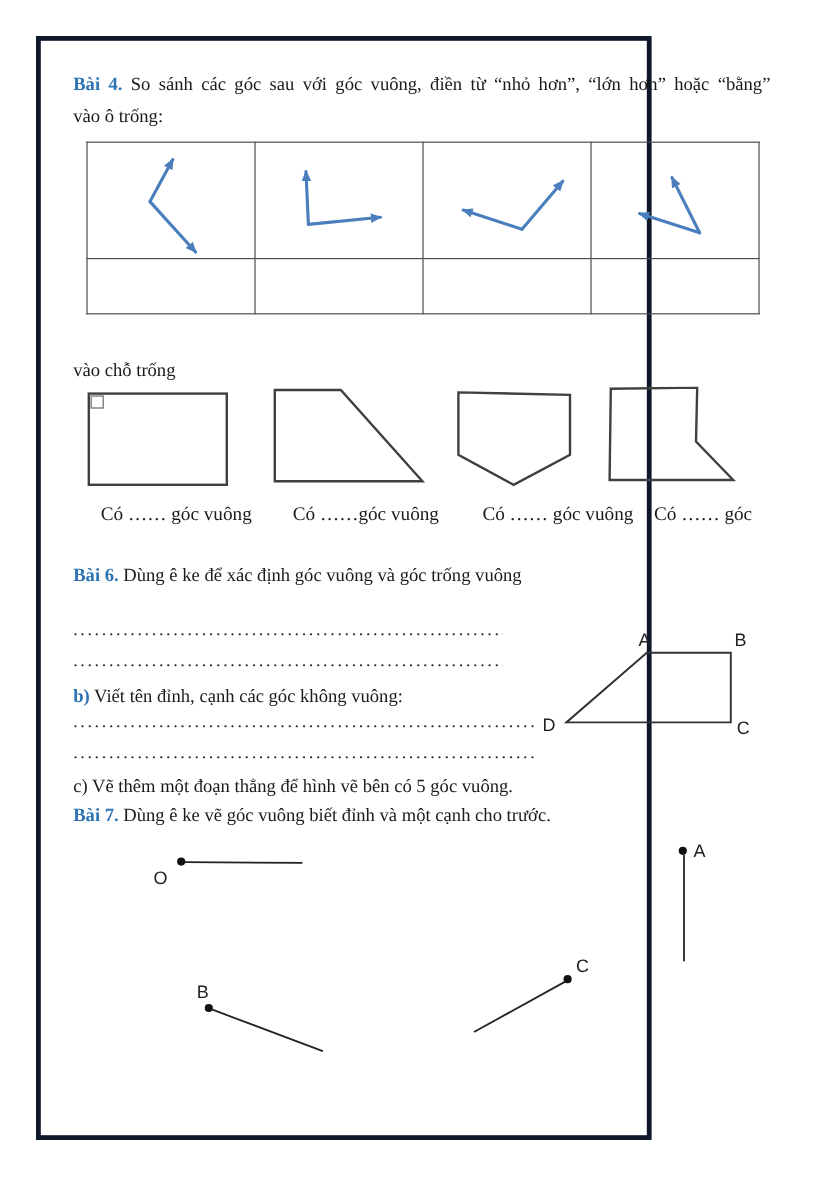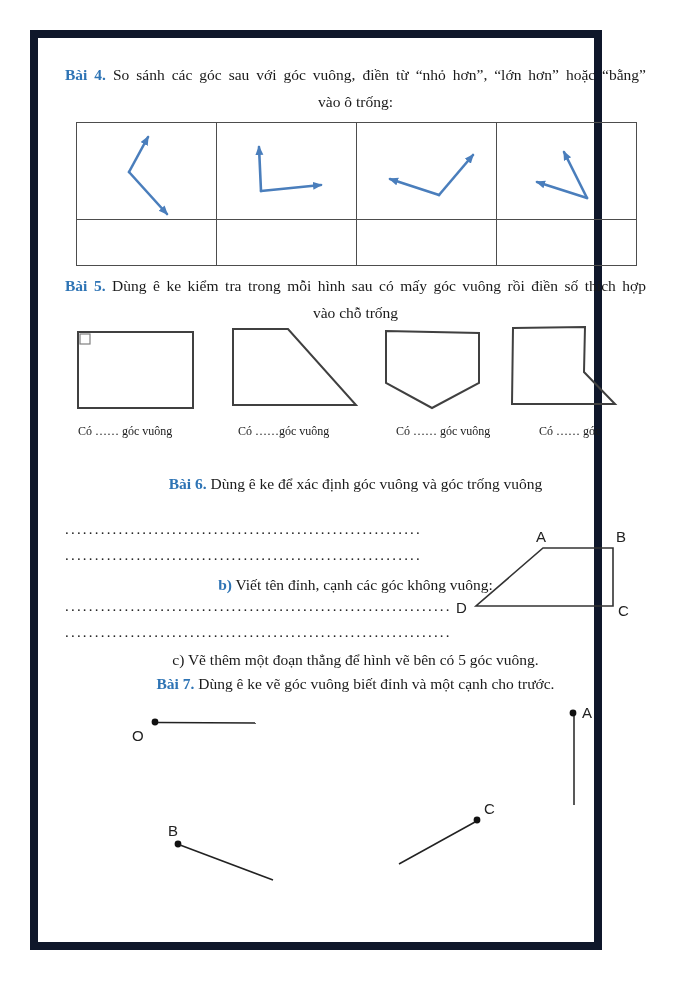--- a/index.html
+++ b/index.html
@@ -6,55 +6,54 @@
   html, body { width: 694px; height: 981px; background: #ffffff; }
   body {
     position: relative;
     font-family: "Liberation Serif", serif;
     color: #1a1a1a;
     overflow: hidden;
   }
   .page {
     position: absolute;
     left: 30px; top: 30px;
-    width: 572px; height: 920px;
-    border: 8px solid #0f172a;
+    width: 513px; height: 920px;
+    border: 4px solid #0f172a;
     background: #fff;
   }
   .abs { position: absolute; }
   .para {
     position: absolute;
     left: 27px;
     width: 581px;
     font-size: 15.5px;
     line-height: 22px;
     white-space: nowrap;
-    text-align: center;
   }
   .justify-last { text-align: justify; text-align-last: justify; white-space: normal; }
   .lead { color: #2E74B5; font-weight: bold; }
   .angle-table {
     position: absolute;
     left: 38px; top: 84px;
     border-collapse: collapse;
   }
   .angle-table td {
     border: 1px solid #4d4d4d;
     padding: 0;
     width: 140px;
     vertical-align: top;
   }
   .cell-top { height: 97px; }
   .cell-bottom { height: 46px; }
   .angle-table svg { display: block; }
   .answers-row {
     position: absolute;
-    left: 30px; top: 386px;
+    left: 40px; top: 386px;
     width: 590px; height: 22px;
-    font-size: 12px;
+    font-size: 16px;
   }
   .answers-row span { position: absolute; top: 0; white-space: nowrap; }
   .ans-1 { left: 10px; }
   .ans-2 { left: 170px; }
   .ans-3 { left: 328px; }
   .ans-4 { left: 471px; }
   .dotted {
     position: absolute;
     left: 27px;
     height: 20px;
@@ -121,24 +120,20 @@
     </tr>
     <tr>
       <td class="cell-bottom"></td>
       <td class="cell-bottom"></td>
       <td class="cell-bottom"></td>
       <td class="cell-bottom"></td>
     </tr>
   </tbody>
     </table>
 
-  <div class="para justify-last" style="top:237px">
-    <span class="lead">Bài 5.</span>
-    <span>Dùng ê ke kiểm tra trong mỗi hình sau có mấy góc vuông rồi điền số thích hợp</span>
-  </div>
   <div class="para" style="top:264px">vào chỗ trống</div>
 
   <svg class="abs" style="left:0; top:288px" width="635" height="92" viewBox="0 0 635 92">
     <rect x="40" y="6" width="115" height="76" fill="none" stroke="#404040" stroke-width="2"></rect>
     <rect x="42" y="8" width="10" height="10" fill="none" stroke="#808080" stroke-width="1.2"></rect>
     <polygon points="195,3 250,3 318,79 195,79" fill="none" stroke="#404040" stroke-width="2"></polygon>
     <polygon points="348,5 441,7 441,57 394,82 348,57" fill="none" stroke="#404040" stroke-width="2"></polygon>
     <polygon points="475,2 547,1 546,46 577,78 474,78" fill="none" stroke="#404040" stroke-width="2"></polygon>
   </svg>
 

